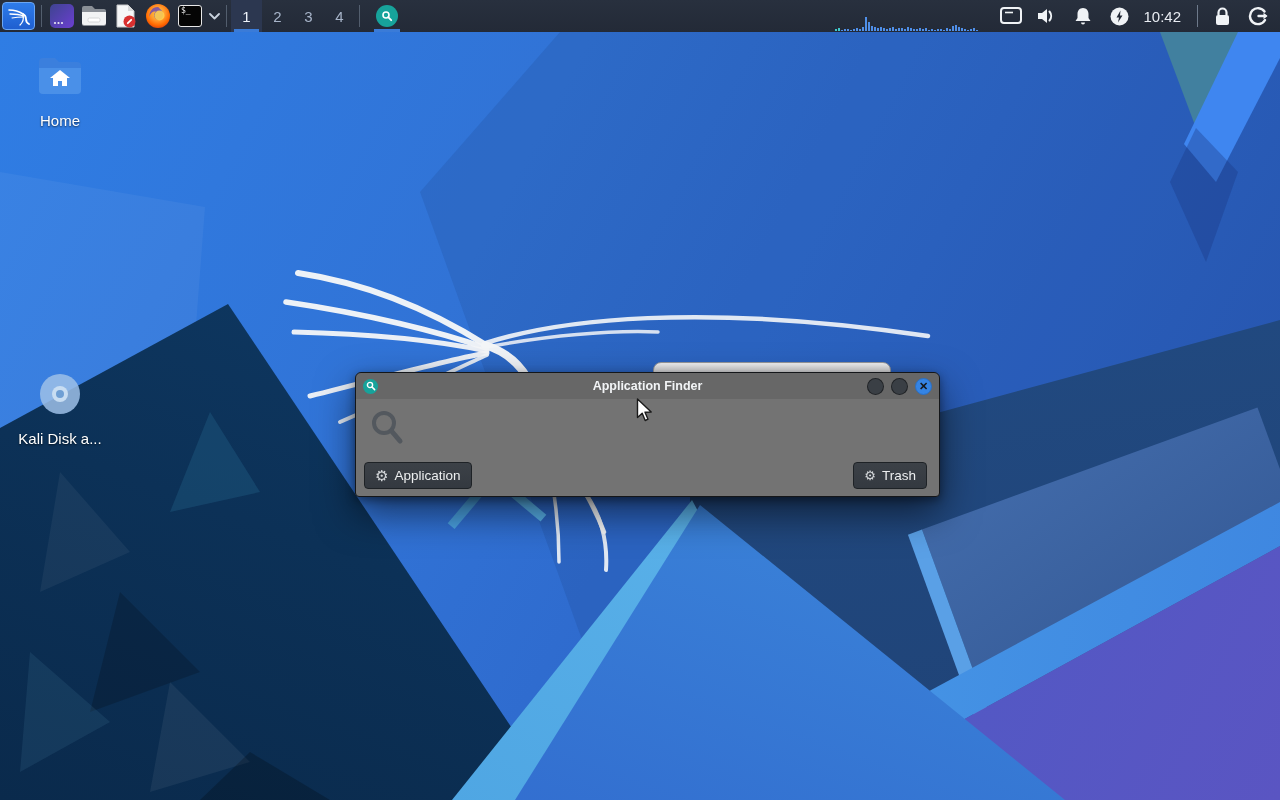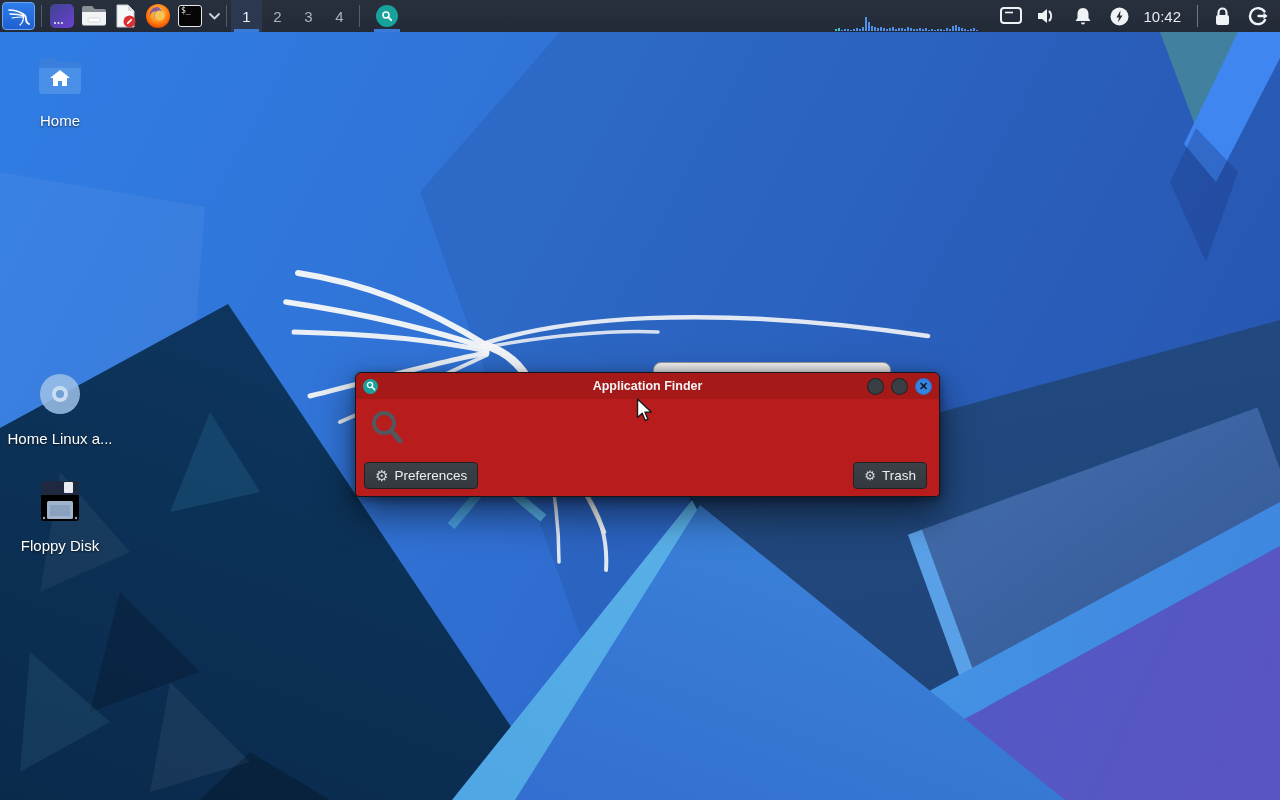--- a/index.html
+++ b/index.html
@@ -82,21 +82,21 @@
   .desk-icon .lbl { margin-top:12px; font-size:15px; color:#ffffff;
     text-shadow:0 1px 2px rgba(0,0,0,0.65); white-space:nowrap; }
 
   
   .sliver { position:absolute; left:653px; top:362px; width:238px; height:14px;
     border-radius:8px 8px 0 0; background:linear-gradient(#f0f0f1,#c7c8ca);
     border:1px solid #97989b; z-index:20; }
 
   
   .finder { position:absolute; left:355px; top:372px; width:585px; height:125px;
-    background:#b91c1c; border:1px solid #141619; border-radius:6px 6px 4px 4px;
+    background:#737373; border:1px solid #141619; border-radius:6px 6px 4px 4px;
     box-shadow:0 16px 38px rgba(0,0,0,0.55), 0 3px 10px rgba(0,0,0,0.4); z-index:30; }
   .finder-titlebar { height:26px; display:flex; align-items:center; padding:0 7px;
     background:rgba(0,0,0,0.10); border-radius:6px 6px 0 0; position:relative; }
   .finder-title { position:absolute; left:0; right:0; text-align:center;
     font-size:12.5px; font-weight:bold; color:#f2f4f6; pointer-events:none; }
   .tb-icon { width:15px; height:15px; border-radius:50%; background:#17a39b;
     display:flex; align-items:center; justify-content:center; z-index:1; }
   .tb-btns { margin-left:auto; display:flex; gap:7px; z-index:1; }
   .tb-btn { width:17px; height:17px; border-radius:50%; background:#3a3f45;
     border:1px solid rgba(0,0,0,0.45); display:flex; align-items:center; justify-content:center; }
@@ -179,37 +179,23 @@
 
 
   <div class="desk-icon" style="top:370px;">
     <div class="glyph">
       <svg width="44" height="44" viewBox="0 0 44 44">
         <circle cx="22" cy="22" r="20" fill="#9dc0e8" opacity="0.85"></circle>
         <circle cx="22" cy="22" r="8" fill="#c8ddf2"></circle>
         <circle cx="22" cy="22" r="4" fill="#6f9fd4"></circle>
       </svg>
     </div>
-    <div class="lbl">Home Linux a...</div>
-  </div>
-
-  <div class="desk-icon" style="top:477px;">
-    <div class="glyph">
-      <svg width="44" height="44" viewBox="0 0 44 44">
-        <rect x="3" y="2" width="38" height="40" rx="3" fill="#2c3answer"></rect>
-        <rect x="3" y="2" width="38" height="14" fill="#1e2940"></rect>
-        <rect x="26" y="3" width="9" height="11" rx="1" fill="#e8ecf2"></rect>
-        <rect x="9" y="22" width="26" height="18" rx="1.5" fill="#9fb4cc"></rect>
-        <rect x="12" y="26" width="20" height="11" fill="#8aa2bf"></rect>
-        <circle cx="6" cy="39" r="1.2" fill="#8fa5bf"></circle>
-        <circle cx="38" cy="39" r="1.2" fill="#8fa5bf"></circle>
-      </svg>
-    </div>
-    <div class="lbl">Floppy Disk</div>
-  </div>
+    <div class="lbl">Kali Disk a...</div>
+  </div>
+
 
   <div class="sliver"></div>
 
   <div class="finder">
     <div class="finder-titlebar">
       <div class="tb-icon">
         <svg width="10" height="10" viewBox="0 0 10 10">
             <circle cx="4" cy="4" r="2.6" fill="none" stroke="#ffffff" stroke-width="1.4"></circle>
             <line x1="6" y1="6" x2="8.6" y2="8.6" stroke="#ffffff" stroke-width="1.6" stroke-linecap="round"></line>
           </svg>
@@ -223,21 +209,21 @@
     </div>
     <div class="finder-body">
       <div class="big-search">
         <svg width="34" height="36" viewBox="0 0 34 36">
             <circle cx="14" cy="13" r="10" fill="none" stroke="#53585e" stroke-width="4"></circle>
             <line x1="21.5" y1="21" x2="30" y2="31" stroke="#53585e" stroke-width="5" stroke-linecap="round"></line>
           </svg>
       </div>
       <div class="btn btn-prefs">
         <span class="gear">⚙</span>
-        <span>Preferences</span>
+        <span>Application</span>
       </div>
       <div class="btn btn-launch">
         <span class="gear" style="font-size:13px;">⚙</span>
         <span>Trash</span>
       </div>
     </div>
   </div>
 
   <div class="panel">
     <div class="kali-btn">

